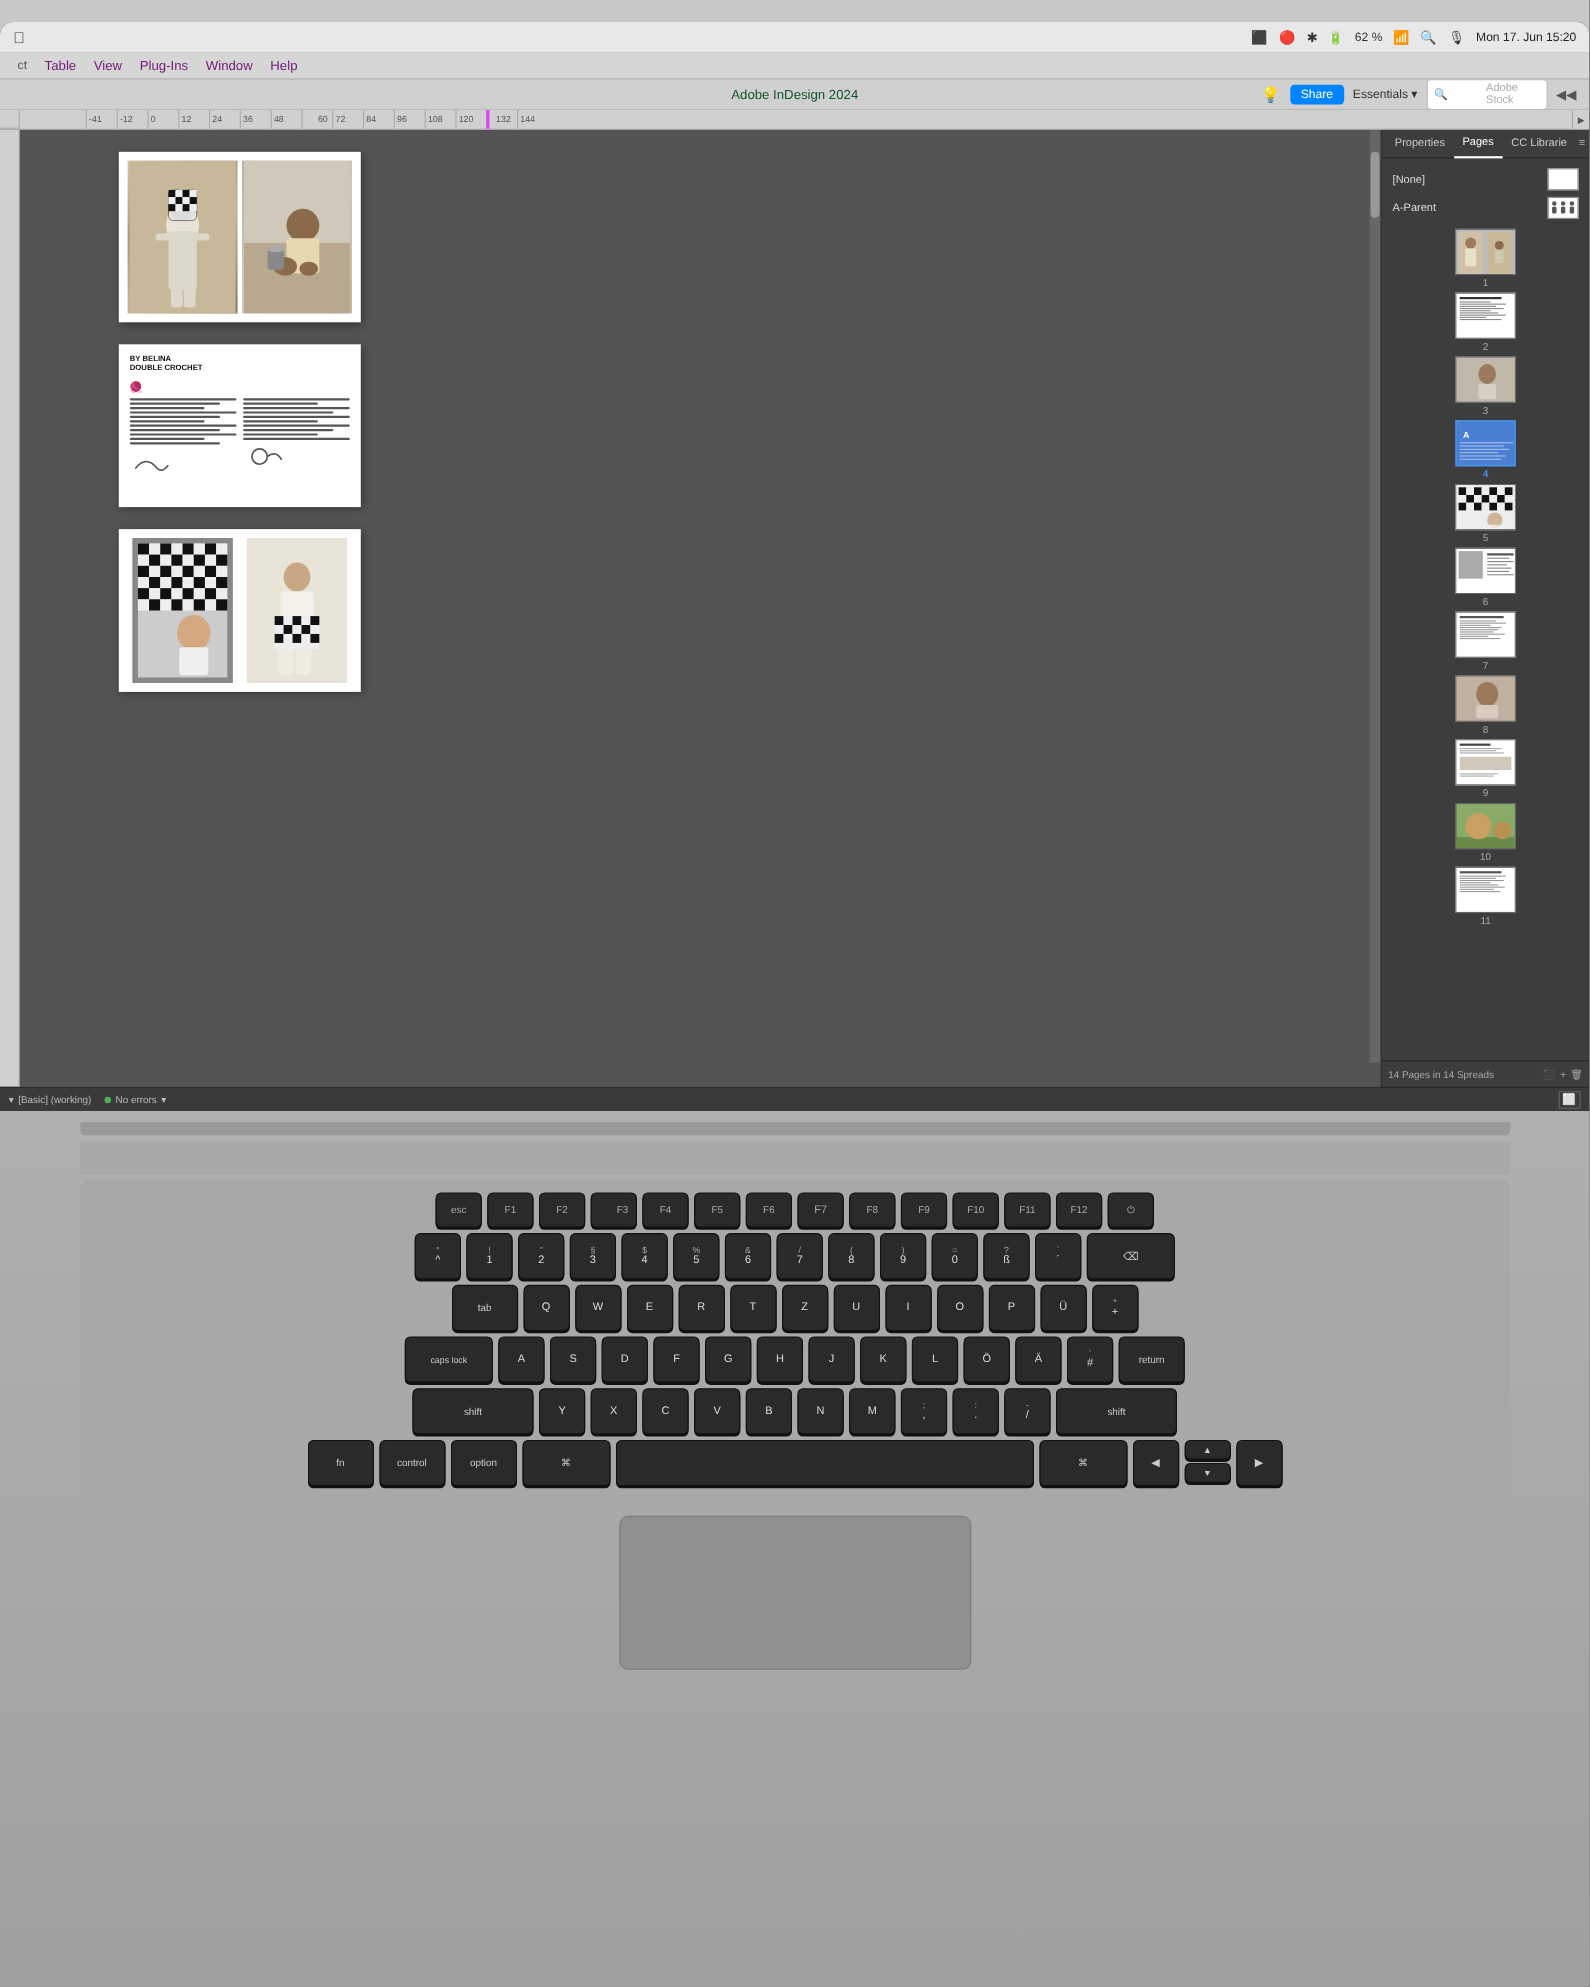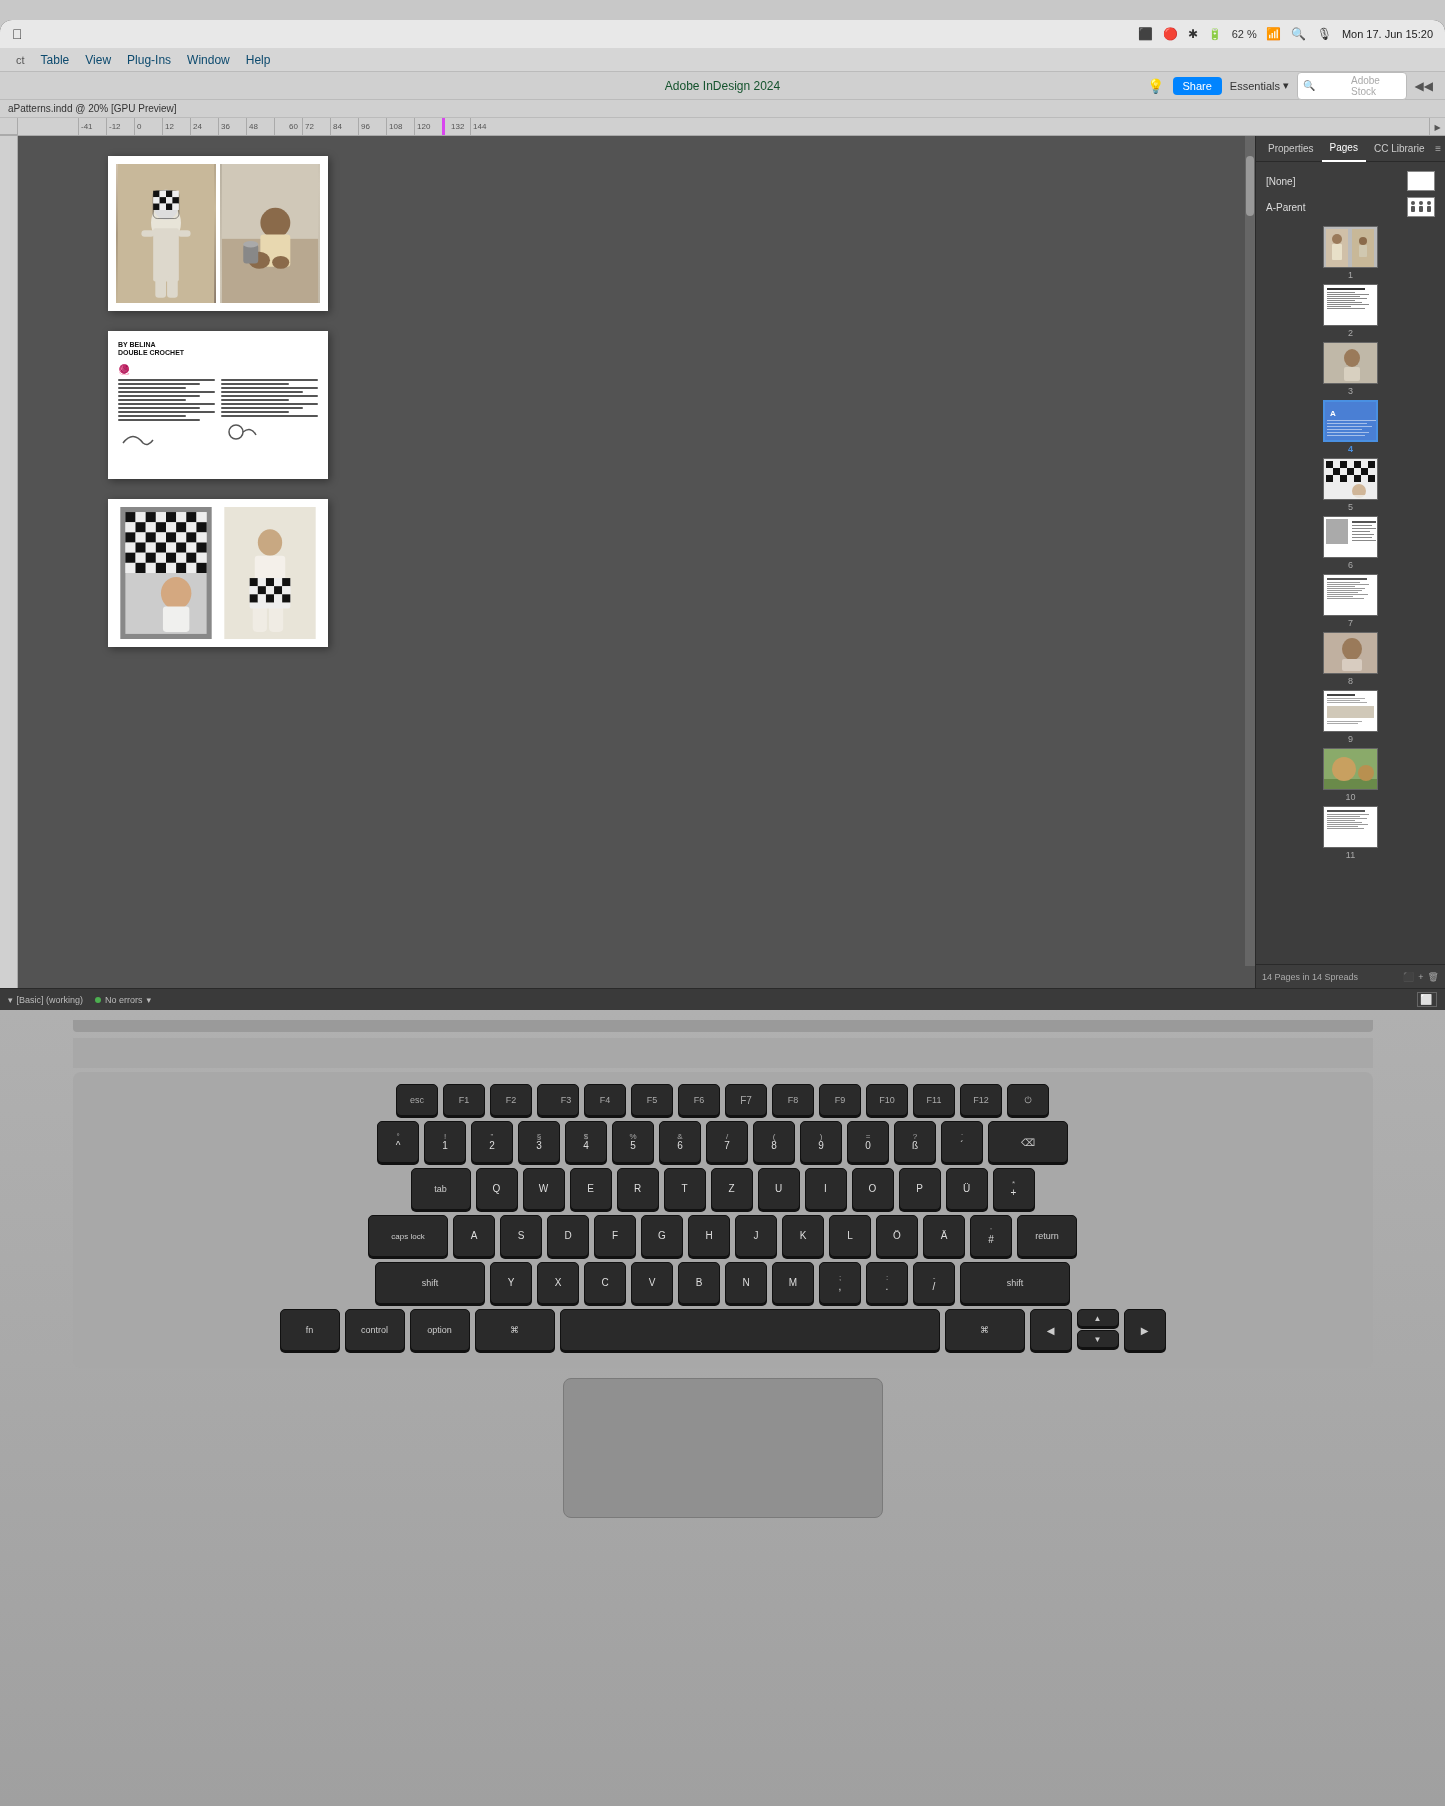--- a/index.html
+++ b/index.html
@@ -77,21 +77,21 @@
       background: #d6d6d6;
       display: flex;
       align-items: center;
       padding: 0 8px;
       gap: 0;
       border-bottom: 1px solid #bbb;
     }
 
     .menu-item {
       font-size: 12px;
-      color: #0c4a6e;
+      color: #701a75;
       padding: 0 8px;
       height: 24px;
       display: flex;
       align-items: center;
       cursor: pointer;
     }
 
     
     .title-bar {
       height: 28px;
@@ -583,23 +583,20 @@
           <span>▾</span>
         </button>
         <div class="search-bar">
           <span>🔍</span>
           <span style="font-size:10px;color:#aaa;margin-left:32px;">Adobe Stock</span>
         </div>
         <span style="font-size:12px;color:#555;">◀◀</span>
       </div>
     </div>
 
-    <div class="doc-info-bar">
-      <span>aPatterns.indd @ 20% [GPU Preview]</span>
-    </div>
 
     <div style="display:flex; flex-direction:column; flex:1; overflow:hidden;">
 
       <div style="display:flex; height:18px; background:#d0d0d0; border-bottom:1px solid #aaa;">
         <div style="width:18px; background:#d0d0d0; border-right:1px solid #aaa; border-bottom:1px solid #aaa;"></div>
         <div style="flex:1; overflow:hidden; display:flex; align-items:center; position:relative;">
           <div style="display:flex; font-size:8px; color:#555; margin-left:60px;">
             <div style="width:28px; border-left:1px solid #aaa; padding-left:2px; height:18px; line-height:18px;">-41</div>
             <div style="width:28px; border-left:1px solid #aaa; padding-left:2px; height:18px; line-height:18px;">-12</div>
             <div style="width:28px; border-left:1px solid #aaa; padding-left:2px; height:18px; line-height:18px;">0</div>

